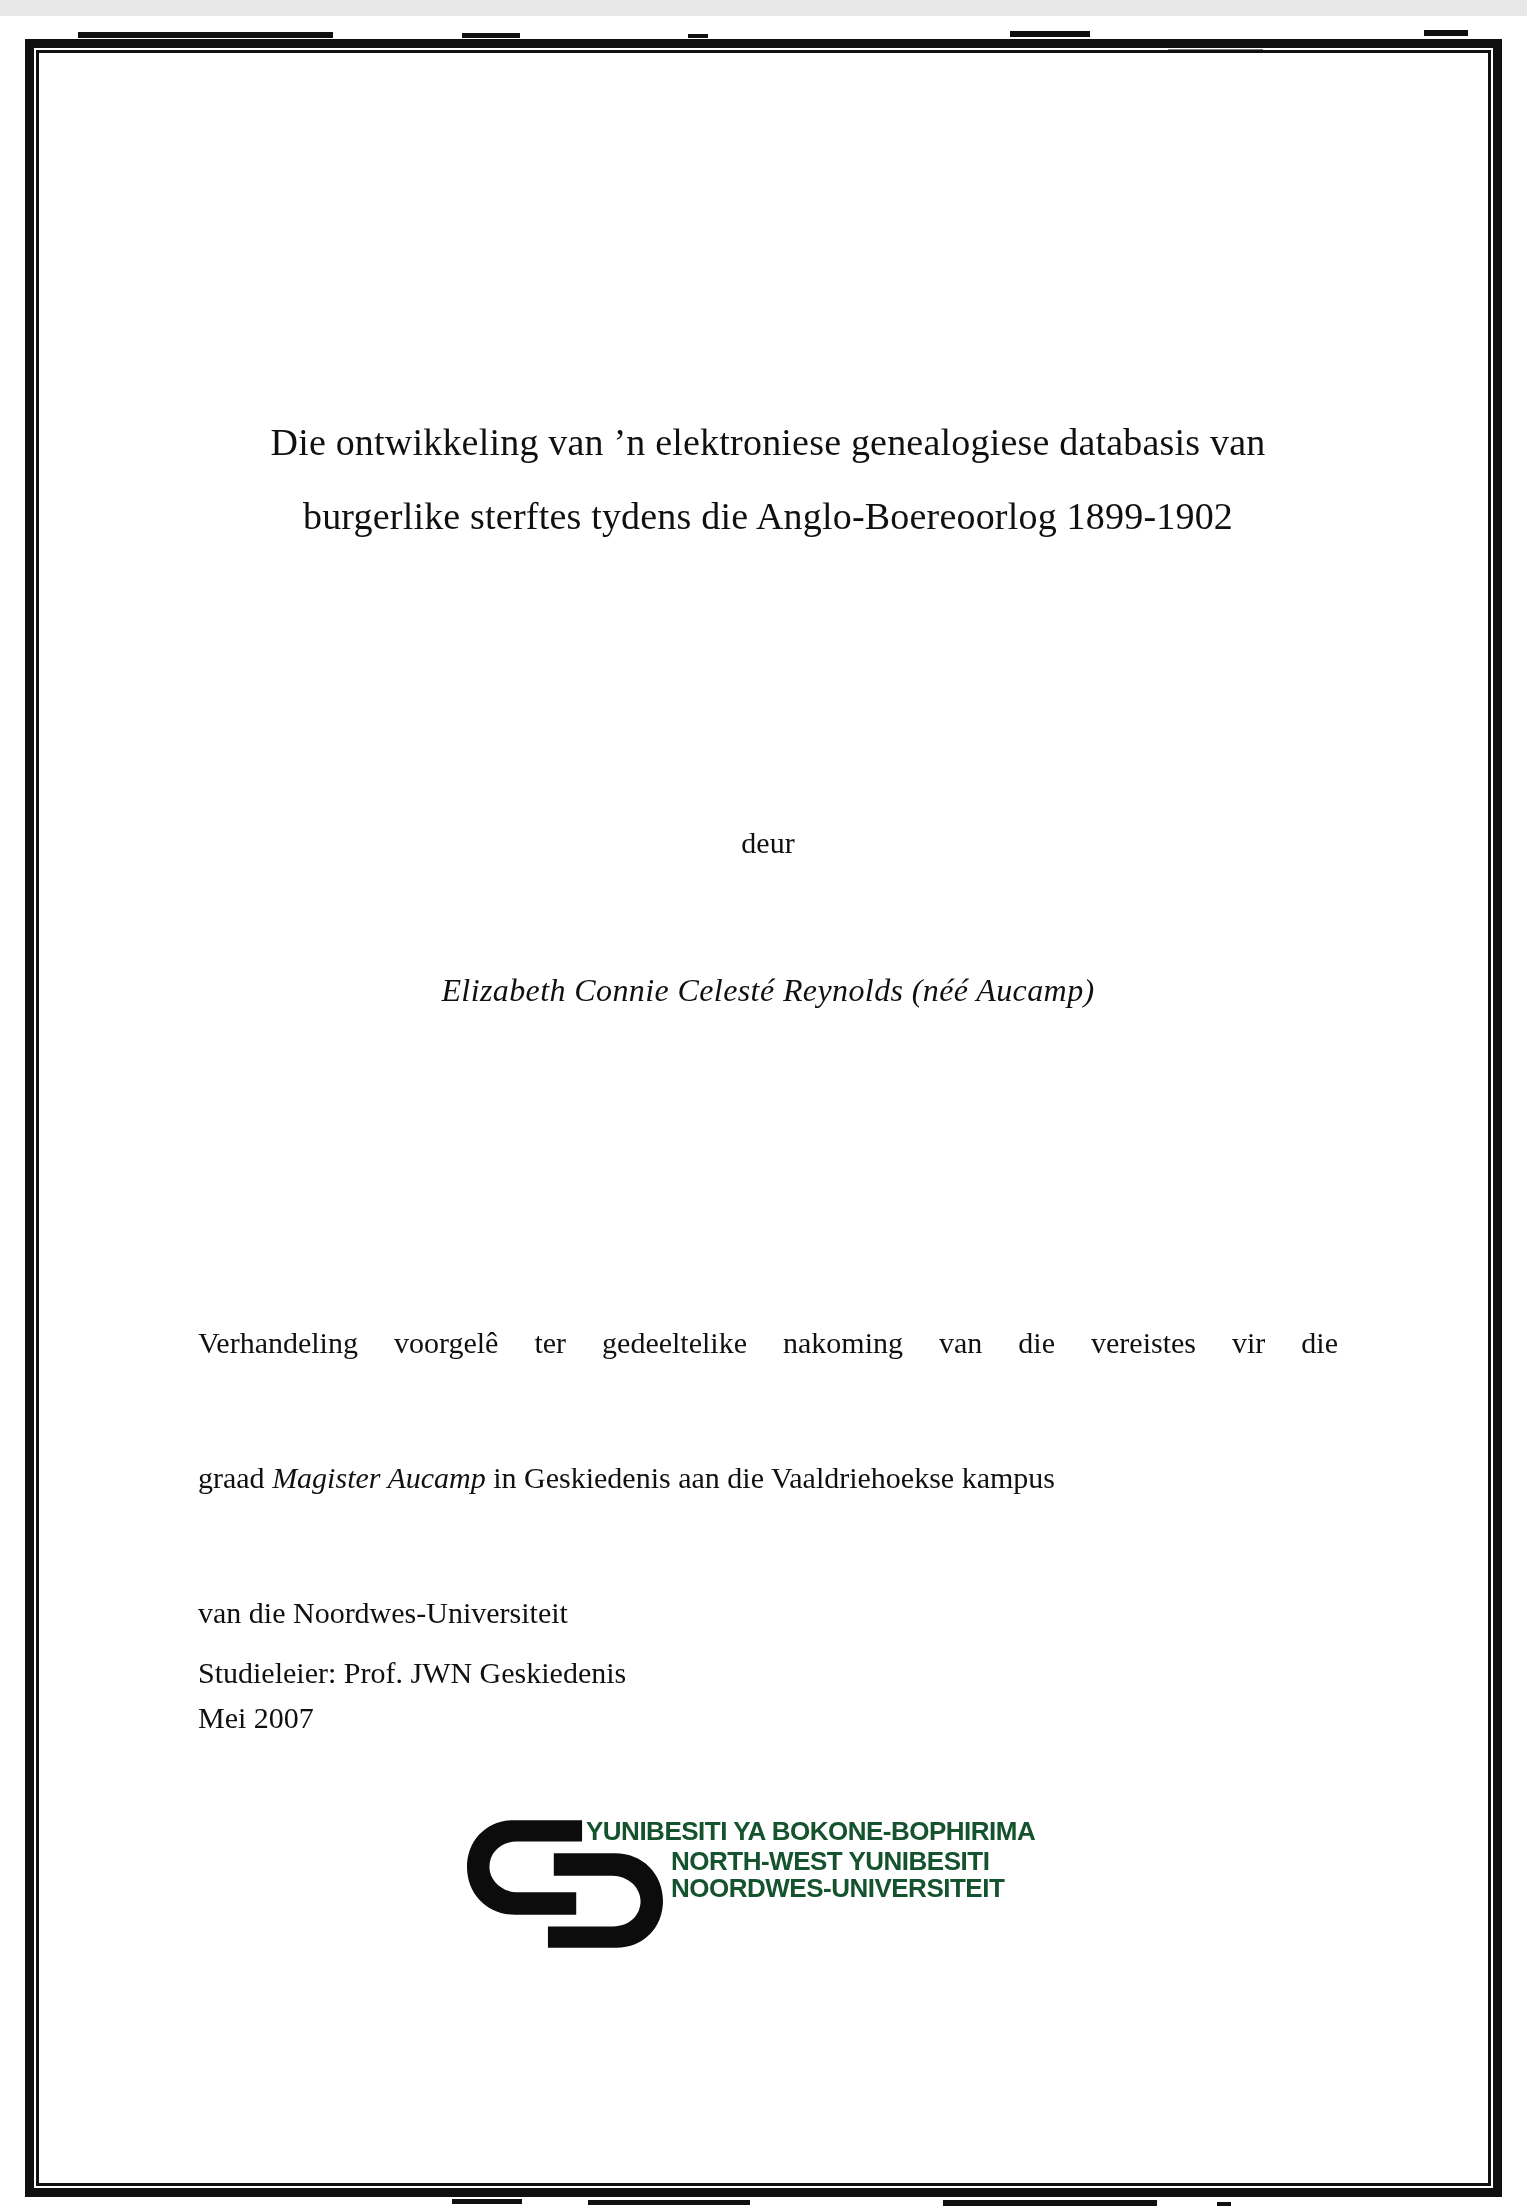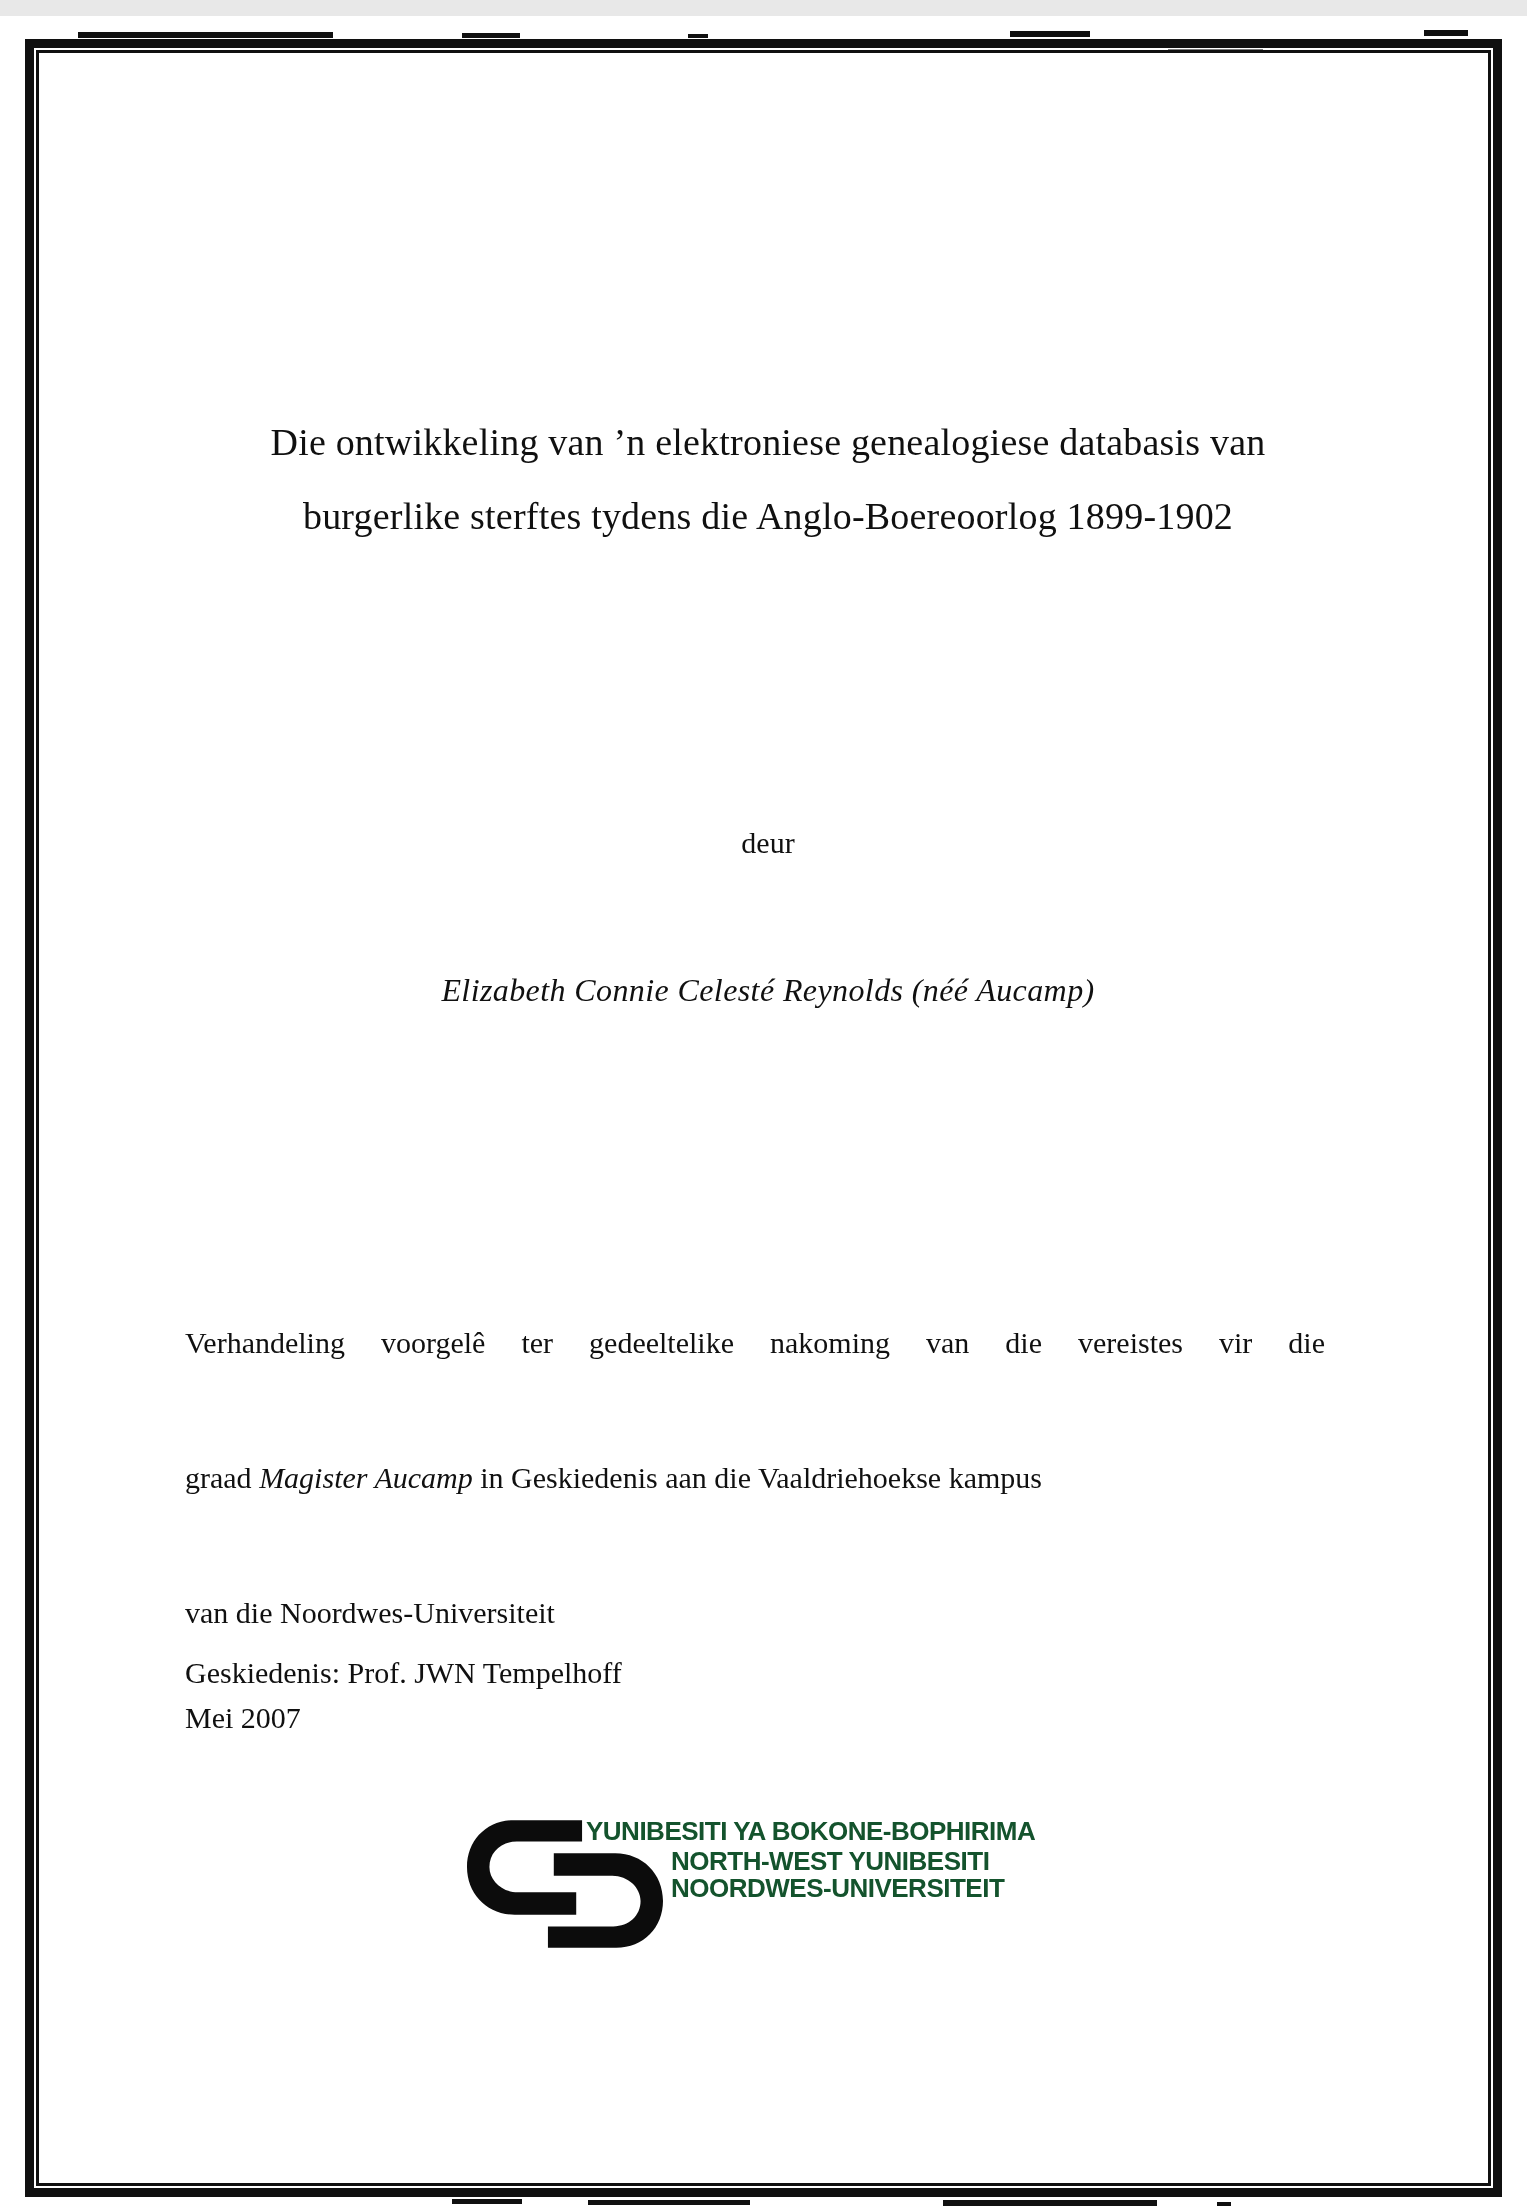--- a/index.html
+++ b/index.html
@@ -28,21 +28,21 @@
   
   .artifact { position: absolute; background: var(--ink); }
   .artifact.faint { opacity: .55; }
 
   .centercol {
     position: absolute;
     left: 160px; width: 1216px;
     text-align: center;
     white-space: nowrap;
   }
-  .bodycol { position: absolute; left: 185px; width: 1140px; }
+  .bodycol { position: absolute; left: 198px; width: 1140px; }
 
   .title-line {
     font-size: 38px;
     line-height: 48px;
     letter-spacing: .2px;
   }
   .byline { font-size: 30px; }
   .author { font-size: 32px; letter-spacing: .4px; }
 
   .statement { font-size: 30px; line-height: 45px; white-space: pre-wrap; }
@@ -100,21 +100,21 @@
 
   <div class="centercol author" style="top:956px; left:198px; width:1140px;font-style:italic;">Elizabeth Connie Celesté Reynolds (néé Aucamp)</div>
 
   <div class="bodycol statement" style="top:1214px;">
     <div class="justified">Verhandeling voorgelê ter gedeeltelike nakoming van die vereistes vir die</div>
     <div><span>graad </span><span class="italic">Magister Aucamp</span><span> in Geskiedenis aan die Vaaldriehoekse kampus</span></div>
     <div>van die Noordwes-Universiteit</div>
   </div>
 
   <div class="bodycol supervisor-block" style="top:1634px;">
-    <div>Geskiedenis: Prof. JWN Tempelhoff</div>
+    <div>Studieleier: Prof. JWN Geskiedenis</div>
     <div>Mei 2007</div>
   </div>
 
   <div>
     <svg class="logo-mark" viewBox="0 0 201 131" aria-hidden="true">
       <g fill="#0c0c0c">
         <path d="M118,0 L48,0 C20,0 0,21 0,48 C0,76 21,97 49,97 L112,97 L112,74 L52,74 C36,74 23,62 23,48 C23,33 35,22 51,22 L118,22 Z"></path>
         <path d="M118,0 L48,0 C20,0 0,21 0,48 C0,76 21,97 49,97 L112,97 L112,74 L52,74 C36,74 23,62 23,48 C23,33 35,22 51,22 L118,22 Z" transform="rotate(180 100.5 65.5)"></path>
       </g>
     </svg>

